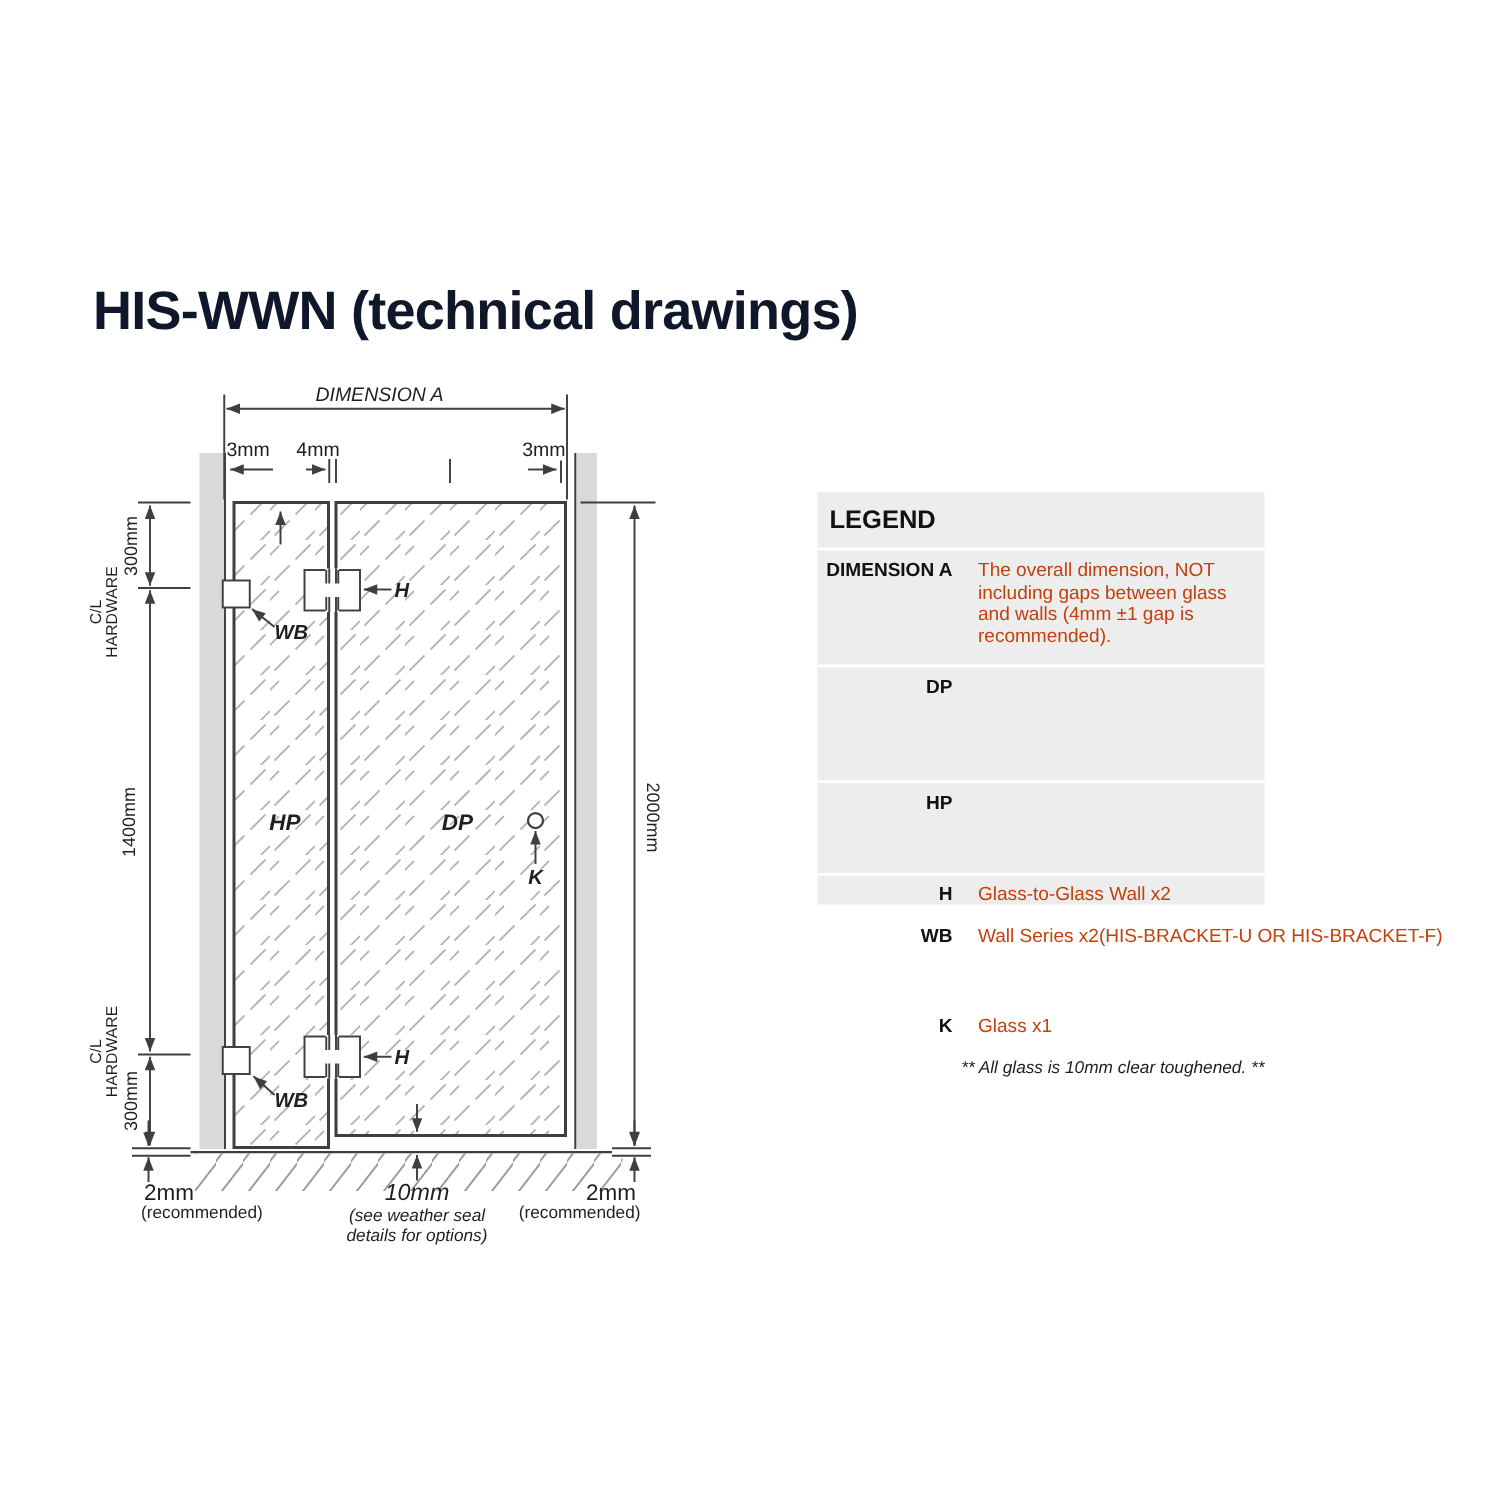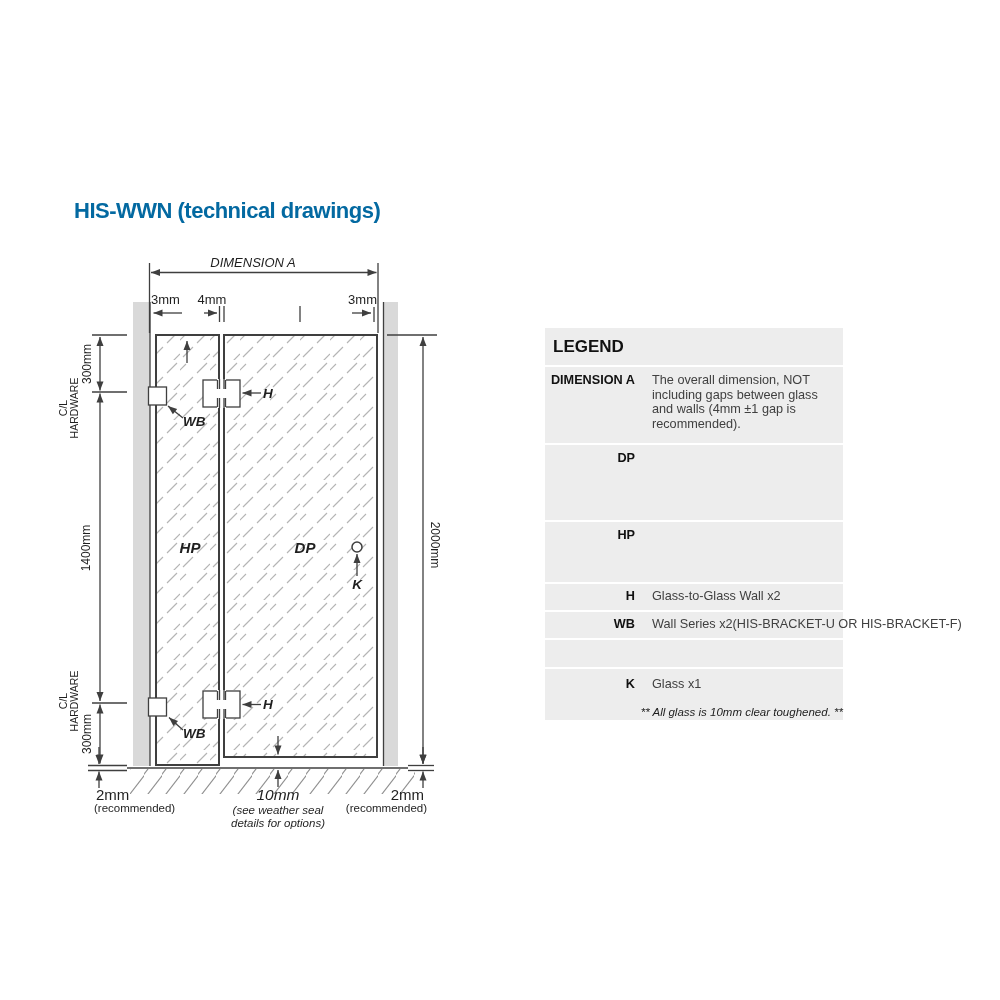--- a/index.html
+++ b/index.html
@@ -2,51 +2,51 @@
 <html><head>
 <meta charset="utf-8">
 <style>
   * { box-sizing: border-box; }
   html,body { margin:0; padding:0; }
   body {
     width:1000px; height:1000px; background:#ffffff; position:relative;
     font-family:"Liberation Sans", sans-serif; overflow:hidden; color:#1d1d1d;
   }
   h1.title {
-    position:absolute; left:62px; top:186px; margin:12px;
-    font-size:22px; font-weight:bold; letter-spacing:-0.5px; color:#0369a1;
+    position:absolute; left:62px; top:186px; margin:0;
+    font-size:36px; font-weight:bold; letter-spacing:-0.5px; color:#0f172a;
   }
   svg.drawing { position:absolute; left:0; top:0; z-index:0; }
   svg text { font-family:"Liberation Sans", sans-serif; fill:#1f1f1f; }
   .t13  { font-size:13px; }
   .ita  { font-style:italic; }
   .rot  { font-size:12px; }
   .cl   { font-size:10.5px; }
   .lbl  { font-size:13.5px; font-weight:bold; font-style:italic; }
   .panel{ font-size:15px; font-weight:bold; font-style:italic; }
   .big  { font-size:15px; }
   .bigit{ font-size:15.5px; font-style:italic; }
   .note { font-size:11.5px; font-style:italic; }
   .rec  { font-size:11.5px; }
 
   .legend {
-    position:absolute; left:545px; top:328px; width:298px; height:392px;
+    position:absolute; left:545px; top:328px; width:298px; height:275px;
     background:#ededed; z-index:1;
   }
   .legend-header {
     height:37px; padding:9px 0 0 8px;
     font-size:17px; font-weight:bold; color:#111; letter-spacing:0;
   }
   .lrow { display:flex; border-top:2px solid #ffffff; padding-top:6px; }
   .lrow .term {
     width:90px; text-align:right; font-weight:bold;
     font-size:12.7px; line-height:14.6px; color:#111; flex:none;
   }
   .lrow .desc {
-    margin-left:17px; font-size:12.7px; line-height:14.6px; color:#404040;
+    margin-left:17px; font-size:12.7px; line-height:14.6px; color:#c2410c;
     white-space:pre-line; flex:none;
   }
   .r-dima  { height:78px; }
   .r-dp    { height:77px; }
   .r-hp    { height:62px; }
   .r-h     { height:28px; padding-top:5px; }
   .r-wb    { height:28px; padding-top:5px; }
   .r-wb .desc { white-space:nowrap; }
   .r-empty { height:29px; }
   .r-k     { height:31px; padding-top:8px; }

